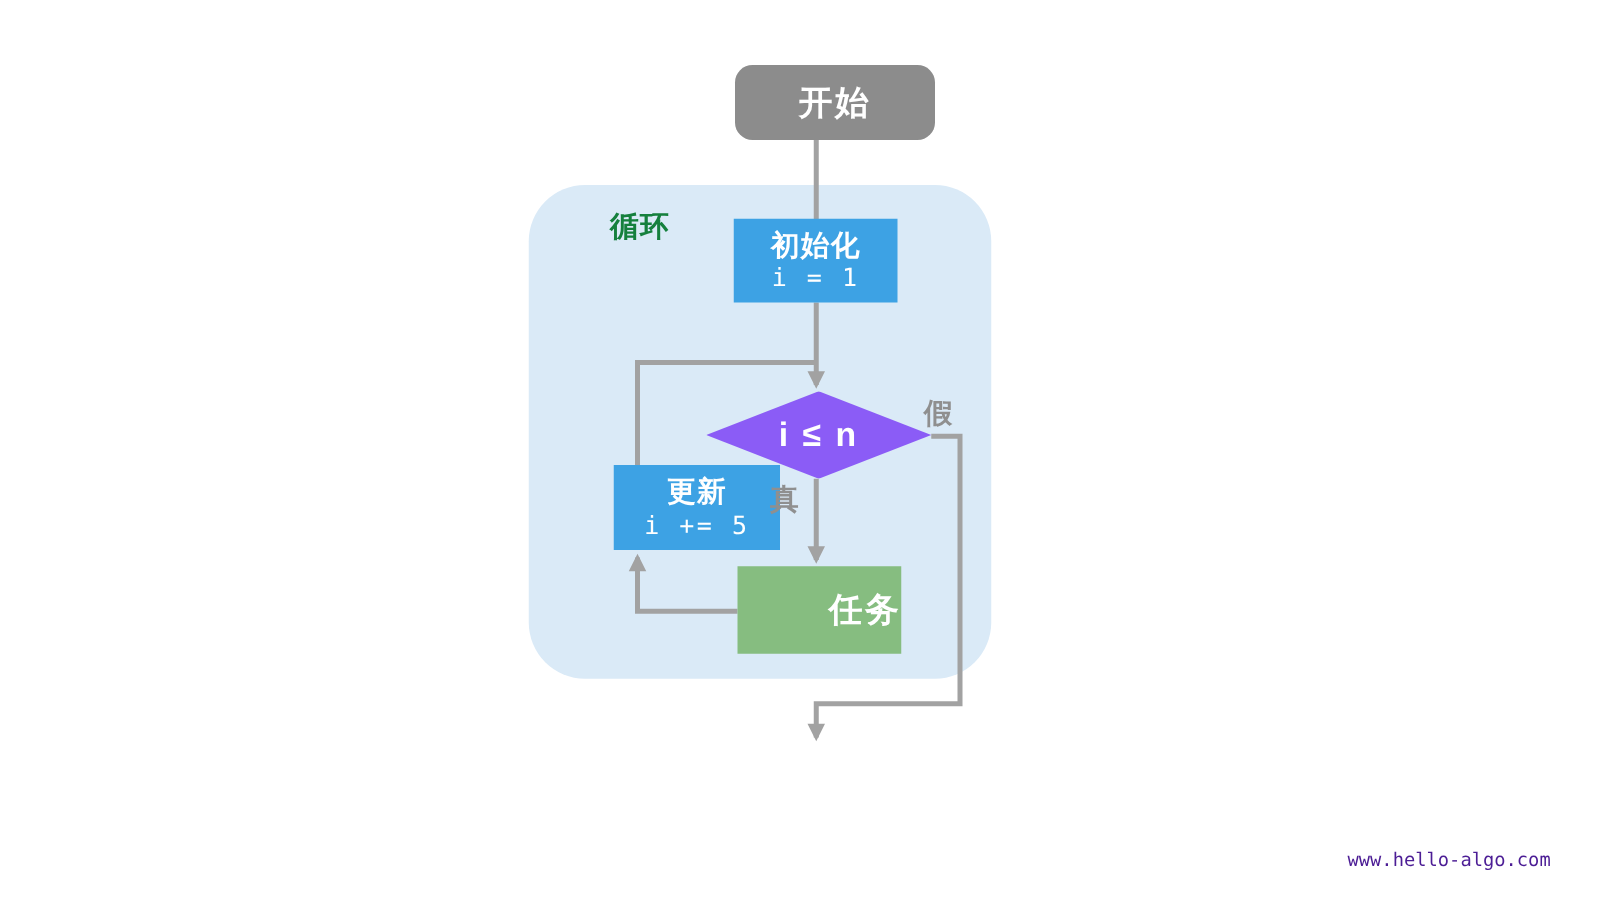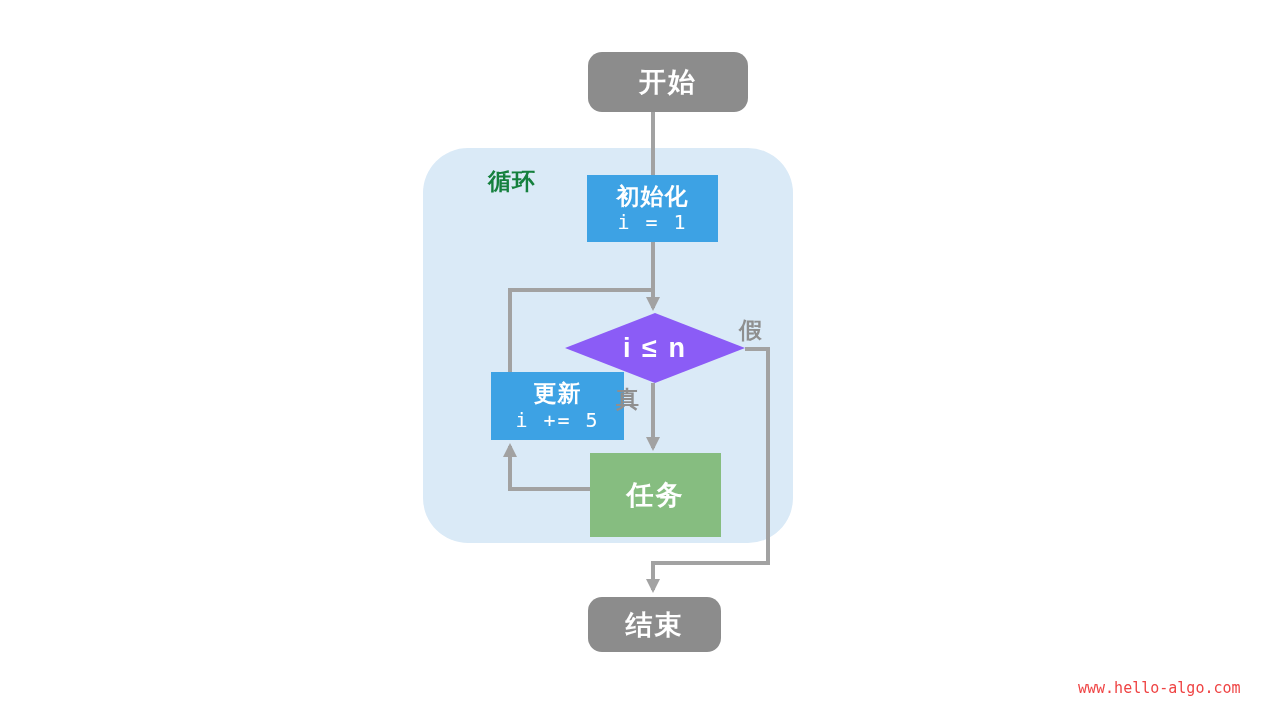--- a/index.html
+++ b/index.html
@@ -48,24 +48,25 @@
     font-size: 27px;
     letter-spacing: 2px;
   }
   .node-start { left: 588px; top: 52px;  width: 160px; height: 60px; }
   .node-end   { left: 588px; top: 597px; width: 133px; height: 55px; }
   .process { background: #3da2e4; }
   .node-init   { left: 587px; top: 175px; width: 131px; height: 67px; }
   .node-update { left: 443px; top: 372px; width: 133px; height: 68px; margin-left: 48px; }
   .node-task {
     left: 590px; top: 453px;
-    width: 131px; height: 84px;
+    width: 131px; height: 70px;
     background: #86bd80;
     font-size: 27px;
     letter-spacing: 2px;
+    align-items: flex-end;
   }
   .node-condition {
     left: 565px; top: 313px;
     width: 180px; height: 70px;
     background: #8b5cf6;
     clip-path: polygon(50% 0, 100% 50%, 50% 100%, 0 50%);
     font-size: 27px;
     font-family: Liberation Sans, sans-serif;
     letter-spacing: 2px;
   }
@@ -87,21 +88,21 @@
     font-weight: 700;
     color: #8f8f8f;
   }
   .label-true  { left: 616px; top: 384px; }
   .label-false { left: 739px; top: 315px; }
   .watermark {
     position: absolute;
     left: 1078px; top: 679px;
     font-family: "DejaVu Sans Mono", monospace;
     font-size: 15px;
-    color: #ef4444;
+    color: #4c1d95;
   }
 </style>
 </head>
 <body>
 
 <div class="stage">
 
   <div class="loop-container"></div>
 
   <svg class="edges" viewBox="0 0 1280 720" xmlns="http://www.w3.org/2000/svg">
@@ -135,22 +136,19 @@
 
   <div class="node process node-update">
     <span class="zh">更新</span>
     <span class="code">i += 5</span>
   </div>
 
   <div class="node node-task">
     <span>任务</span>
   </div>
 
-  <div class="node terminal node-end">
-    <span>结束</span>
-  </div>
 
   <div class="edge-label label-true">真</div>
   <div class="edge-label label-false">假</div>
 
   <div class="watermark">www.hello-algo.com</div>
 
 </div>
 
 </body></html>

